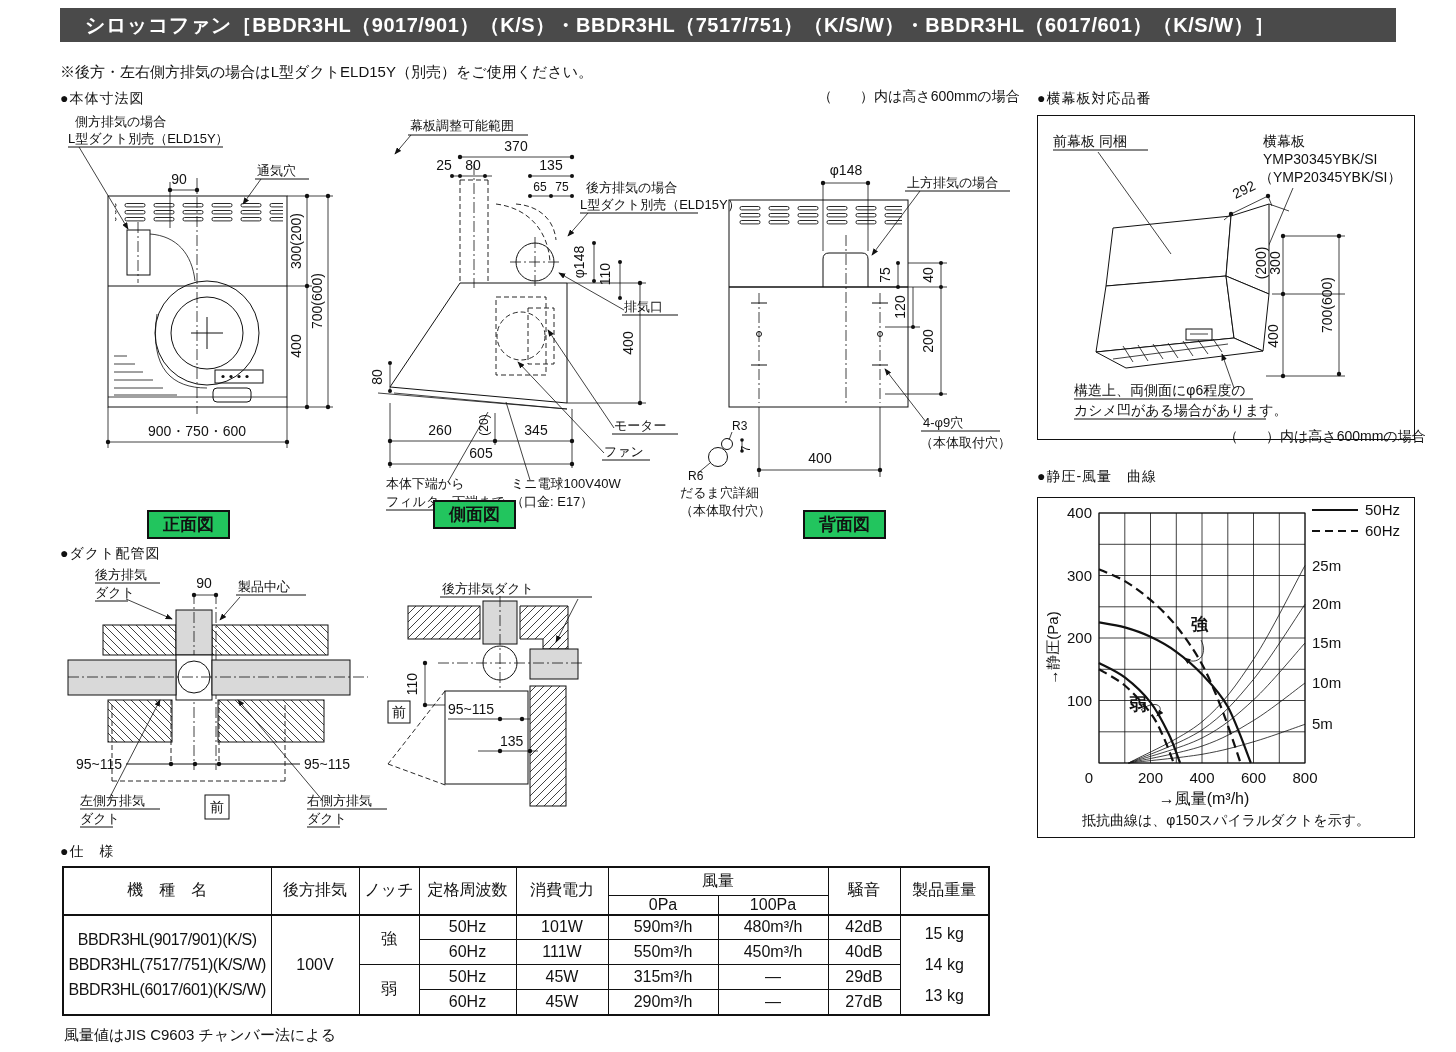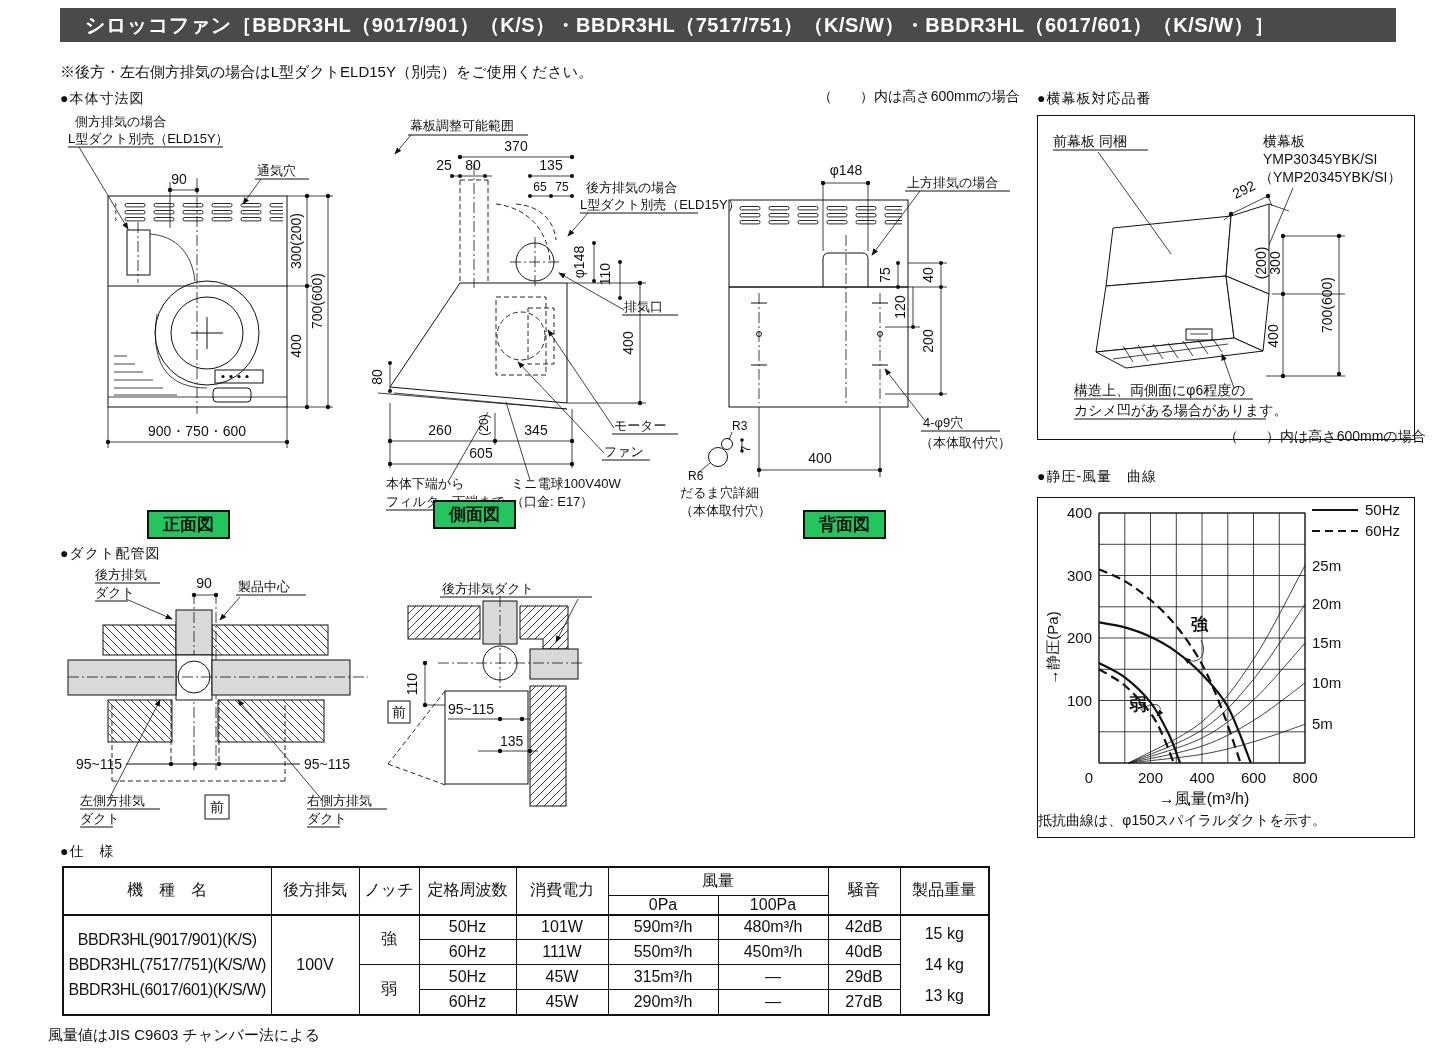--- a/index.html
+++ b/index.html
@@ -543,21 +543,21 @@
       <path d="M61.0,171.3C65.3,174.0 78.2,180.2 86.8,187.5C95.3,194.8 106.1,206.5 112.5,215.0C118.9,223.5 121.5,230.4 125.4,238.8C129.2,247.1 134.0,260.6 135.7,265.0" fill="none" stroke="#111" stroke-width="2.2" stroke-dasharray="9 5"></path>
       <text x="161.4" y="131.9" class="mid ann">強</text>
       <text x="100.1" y="211.9" class="mid ann">弱</text>
       <line x1="274" x2="320" y1="12" y2="12" stroke="#111" stroke-width="2.2"></line>
       <text x="327" y="17" class="tick">50Hz</text>
       <line x1="274" x2="320" y1="33" y2="33" stroke="#111" stroke-width="2.2" stroke-dasharray="8 5"></line>
       <text x="327" y="38" class="tick">60Hz</text>
       <path d="M163,142 C171,157 159,169 146,160" class="thin" marker-end="url(#ah)"></path>
       <path d="M103,212 C117,201 128,208 119,218" class="thin" marker-end="url(#ah)"></path>
     </svg>
-  <div style="font-size:14px;margin-top:2px">抵抗曲線は、φ150スパイラルダクトを示す。</div>
+  <div style="text-align:center;font-size:14px;margin-top:2px">抵抗曲線は、φ150スパイラルダクトを示す。</div>
 </div>
 
 <div class="abs" style="left:62px;top:866px">
 <table class="spec">
   <colgroup>
     <col style="width:208px">
         <col style="width:88px">
         <col style="width:60px">
         <col style="width:97px">
     <col style="width:92px">
@@ -620,13 +620,13 @@
     <tr>
       <td>60Hz</td>
       <td>45W</td>
       <td>290m³/h</td>
       <td>―</td>
       <td>27dB</td>
     </tr>
   </tbody>
 </table>
 </div>
-<div class="abs" style="left:48px;top:1026px;font-size:15px">風量値はJIS C9603 チャンバー法による</div>
+<div class="abs" style="left:64px;top:1026px;font-size:15px">風量値はJIS C9603 チャンバー法による</div>
 
 </body></html>

